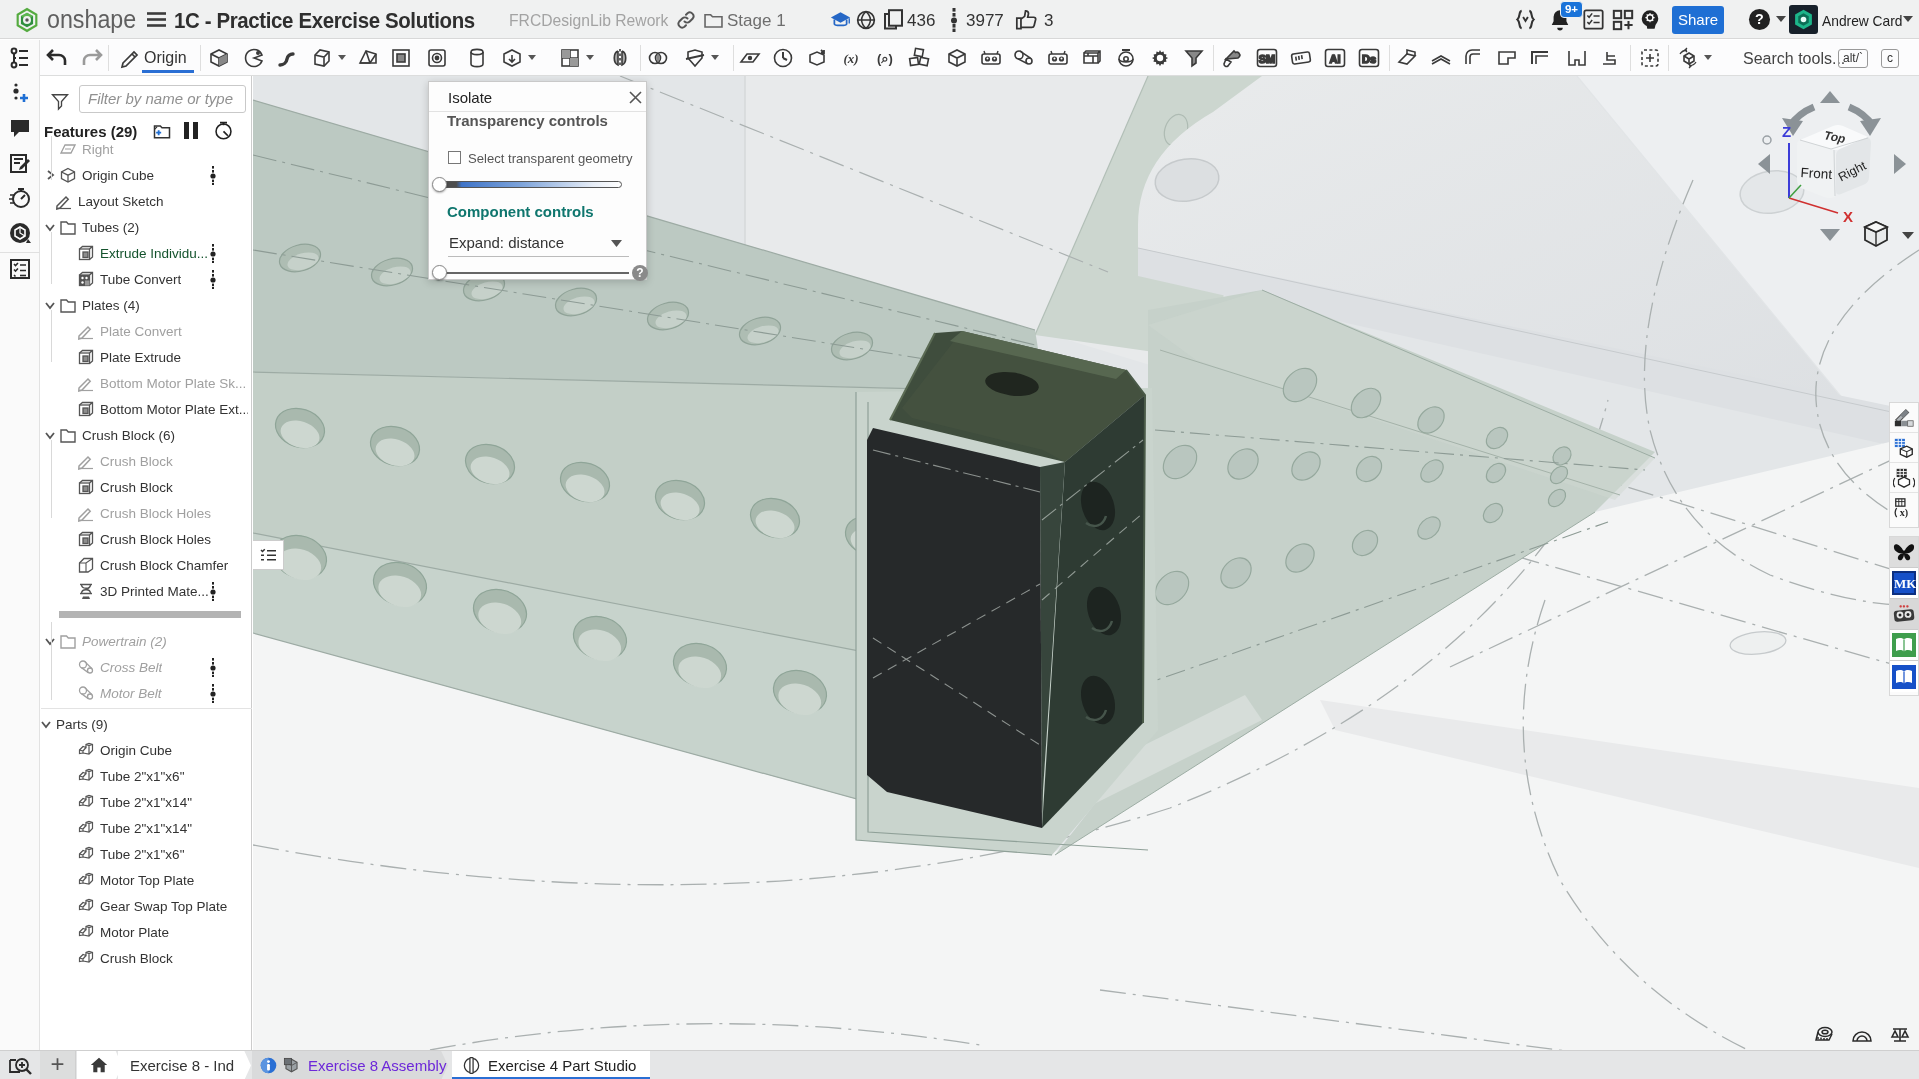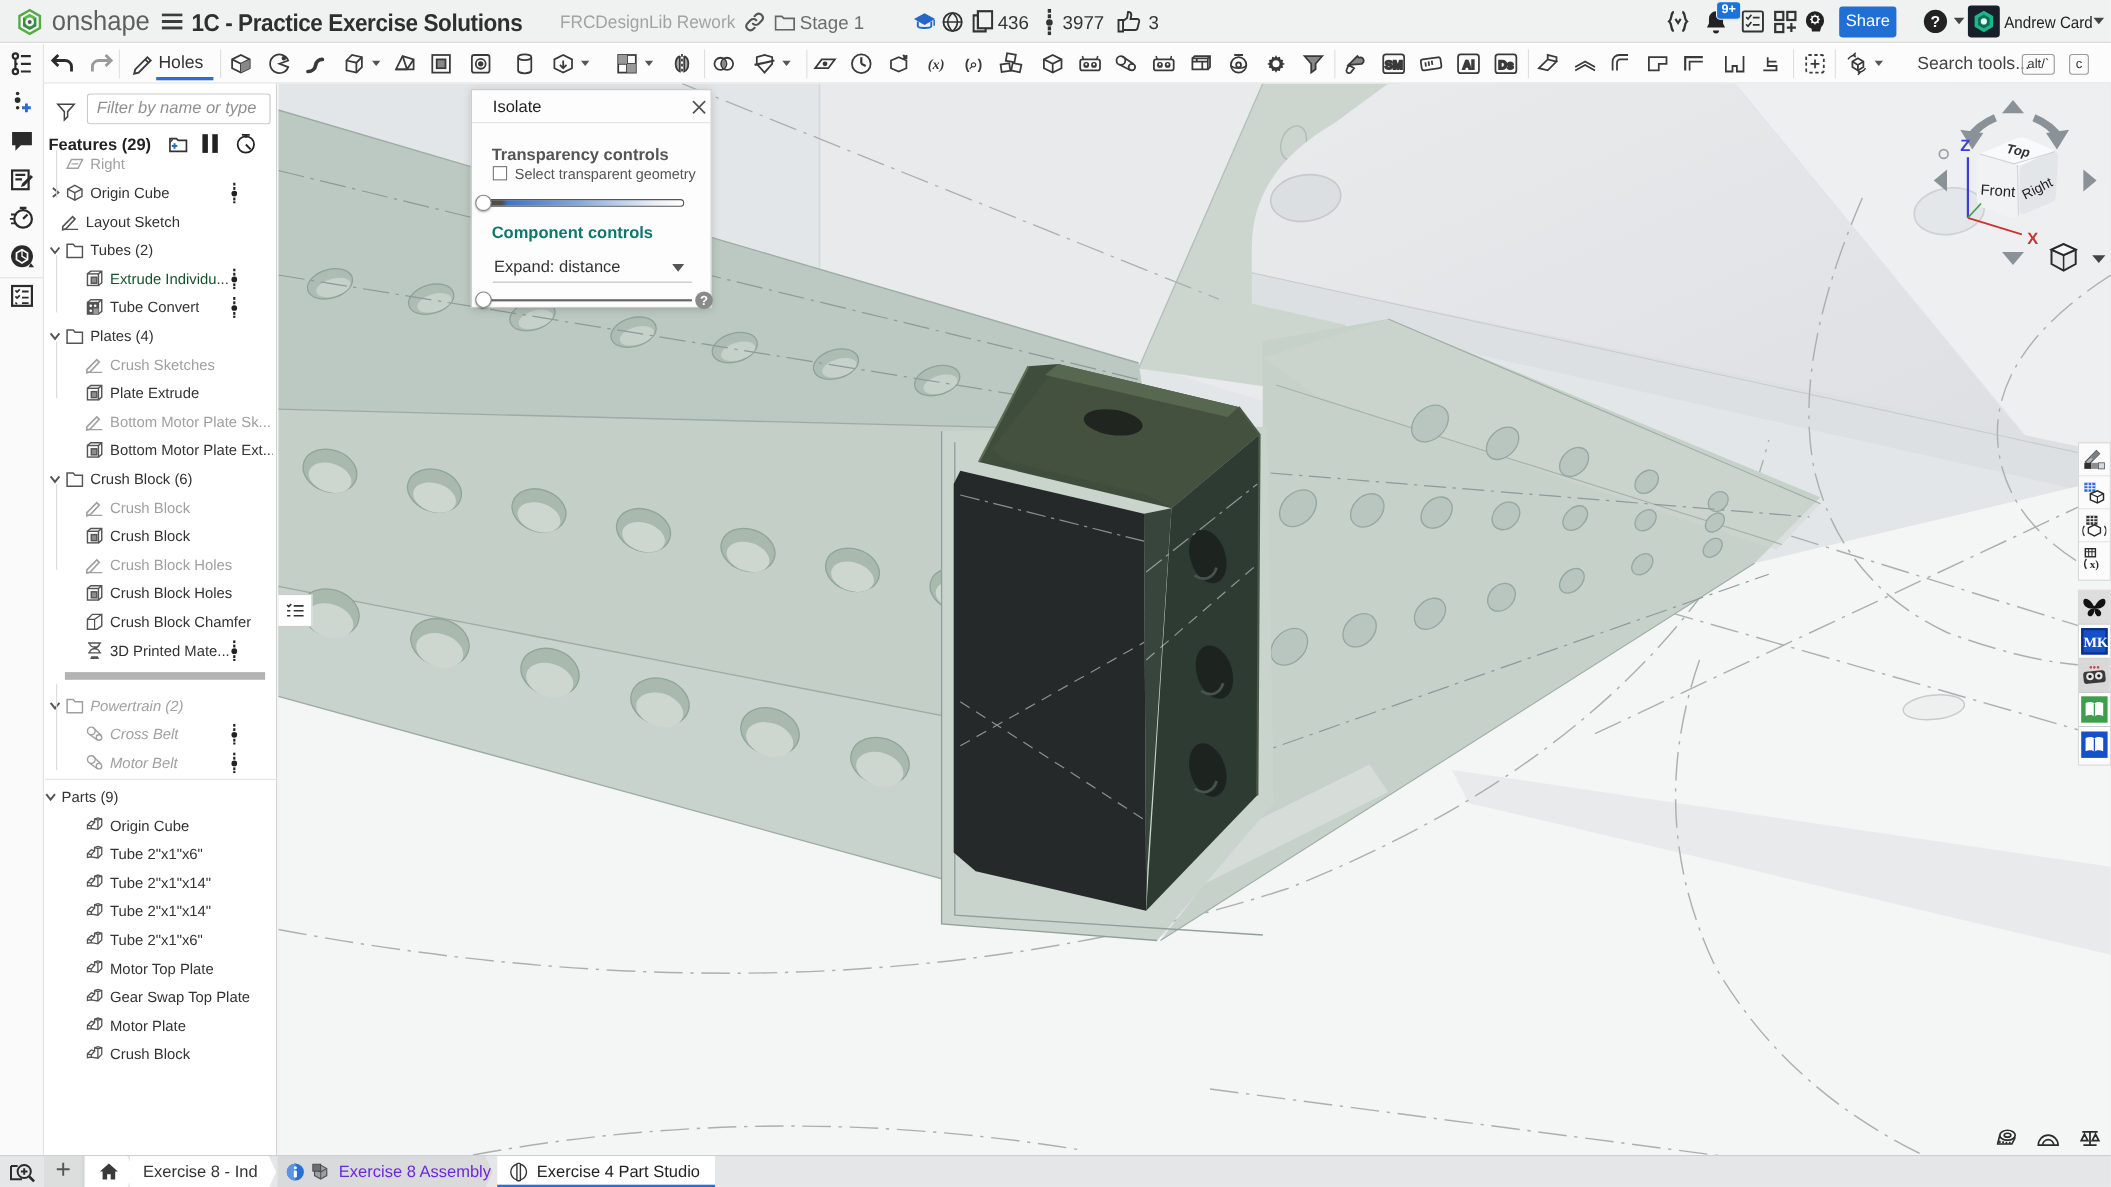--- a/index.html
+++ b/index.html
@@ -122,21 +122,21 @@
 <svg class="abs" style="left:80px;top:6px" width="24" height="24" viewBox="0 0 24 24">
       <path d="M16 4 L21 9 l-5 5 M20.5 9 H10 a6 5.5 0 0 0 -6 5.5 V19" fill="none" stroke="#9a9a9a" stroke-width="2.6"></path>
     </svg>
 <div class="abs" style="left:108px;top:5px;width:1px;height:26px;background:#dedede"></div>
 <svg class="abs" style="left:119px;top:6px" width="24" height="24" viewBox="0 0 24 24">
       <g fill="none" stroke="#3a3a3a" stroke-width="1.7">
         <path d="M4 17 L15 6 l3 3 L7 20 l-4 1 Z"></path>
         <path d="M13 8 l3 3"></path>
       </g>
     </svg>
-<div class="abs" style="left:144px;top:9px;font-size:16px;color:#333">Holes</div>
+<div class="abs" style="left:144px;top:9px;font-size:16px;color:#333">Origin</div>
 <div class="abs" style="left:142px;top:30px;width:52px;height:3px;background:#2a6fd4"></div>
 <div class="abs" style="left:200px;top:5px;width:1px;height:26px;background:#dedede"></div>
 <svg class="abs" style="left:207px;top:6px" width="24" height="24" viewBox="0 0 24 24">
       <g fill="none" stroke="#3a3a3a" stroke-width="1.6">
         <path d="M4 8 L12 4 L20 8 L20 16 L12 20 L4 16 Z"></path>
         <path d="M4 8 L12 12 L20 8 M12 12 L12 20"></path>
         <path d="M12 12 L20 8 L20 16 L12 20 Z" fill="#888" stroke="none"></path>
       </g>
     </svg>
 <svg class="abs" style="left:242px;top:6px" width="24" height="24" viewBox="0 0 24 24">
@@ -598,21 +598,21 @@
       </div>
 <div class="row" style="color:#a0a0a0">
         <span style="display:inline-block;width:22px;flex:0 0 22px"></span>
         <span style="display:inline-block;width:15px;flex:0 0 15px"></span>
         <svg class="ticon" viewBox="0 0 16 17">
           <g fill="none" stroke="#a0a0a0" stroke-width="1.5">
             <path d="M1 13 L10 4 l2.2 2.2 L4 15 l-3.2 1 Z"></path>
             <path d="M1 15.5 h14" stroke-width="1.2"></path>
           </g>
         </svg>
-        <span style="overflow:hidden;max-width:148px">Crush Sketches</span>
+        <span style="overflow:hidden;max-width:148px">Plate Convert</span>
       </div>
 <div class="row" style="color:#333">
         <span style="display:inline-block;width:22px;flex:0 0 22px"></span>
         <span style="display:inline-block;width:15px;flex:0 0 15px"></span>
         <svg class="ticon" viewBox="0 0 16 17">
           <g fill="none" stroke="#555" stroke-width="1.3">
             <rect x="1.5" y="4" width="10" height="10.5"></rect>
             <path d="M1.5 4 l3 -2.5 h10 v10.5 l-3 2.5 M14.5 1.5 L11.5 4 M14.5 12 l-3 2.5"></path>
             <rect x="5" y="7" width="5" height="5.5" fill="#8d8d8d" stroke="#555"></rect>
           </g>
@@ -1057,21 +1057,21 @@
 <path d="M1042,600 L1143,513" stroke-dasharray="10 7"></path>
 <path d="M1042,520 L1143,440" stroke-dasharray="18 5 3 5"></path>
 </g>
 </svg>
     <div class="abs" style="left:428px;top:81px;width:219px;height:199px;background:#fdfdfd;border:1px solid #c9c9c9;box-shadow:0 2px 8px rgba(0,0,0,0.18)">
 <div class="abs" style="left:19px;top:7px;font-size:15px;font-weight:400;color:#222">Isolate</div>
 <svg class="abs" style="left:200px;top:9px" width="13" height="13">
         <path d="M1 1 L12 12 M12 1 L1 12" stroke="#555" stroke-width="1.6"></path>
       </svg>
 <div class="abs" style="left:0;top:29px;width:217px;height:1px;background:#e2e2e2"></div>
-<div class="abs" style="left:18px;top:50px;font-size:15px;font-weight:700;color:#555">Transparency controls</div>
+<div class="abs" style="left:18px;top:30px;font-size:15px;font-weight:700;color:#555">Transparency controls</div>
 <div class="abs" style="left:19px;top:69px;width:13px;height:13px;border:1.5px solid #777;background:#fff"></div>
 <div class="abs" style="left:39px;top:69px;font-size:13.5px;color:#555;white-space:nowrap;transform:scaleX(0.97);transform-origin:left">Select transparent geometry</div>
 <div class="abs" style="left:10px;top:99px;width:183px;height:7px;border-radius:4px;border:1px solid #555;background:linear-gradient(to right,#4e4e4e 0%,#4e4e4e 9%,#3f74c8 12%,#7ea4da 45%,#e8eef7 85%,#fff 100%)"></div>
 <div class="abs" style="left:3px;top:95px;width:15px;height:15px;border-radius:50%;background:#fff;border:1.5px solid #888;box-shadow:0 1px 2px rgba(0,0,0,0.3)"></div>
 <div class="abs" style="left:18px;top:121px;font-size:15px;font-weight:700;color:#0f766e">Component controls</div>
 <div class="abs" style="left:20px;top:152px;font-size:15px;color:#333">Expand: distance</div>
 <svg class="abs" style="left:182px;top:158px" width="11" height="8">
         <path d="M0 0 L11 0 L5.5 7 Z" fill="#555"></path>
       </svg>
 <div class="abs" style="left:19px;top:174px;width:181px;height:1px;background:#bbb"></div>

